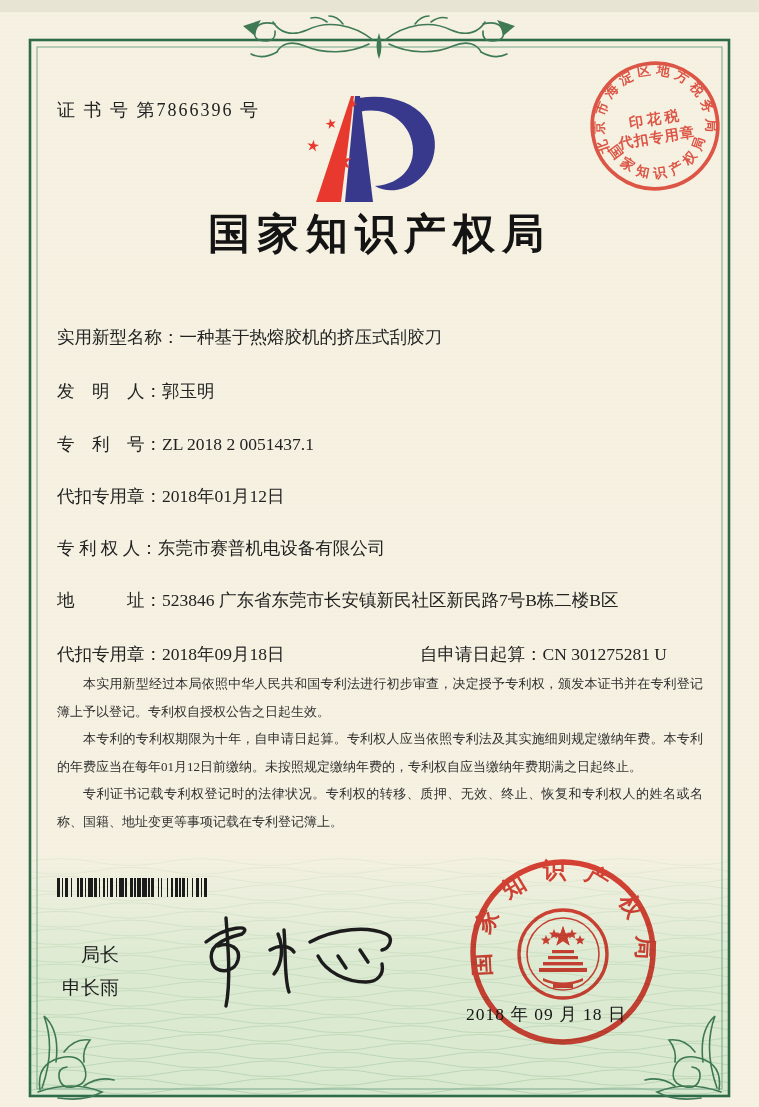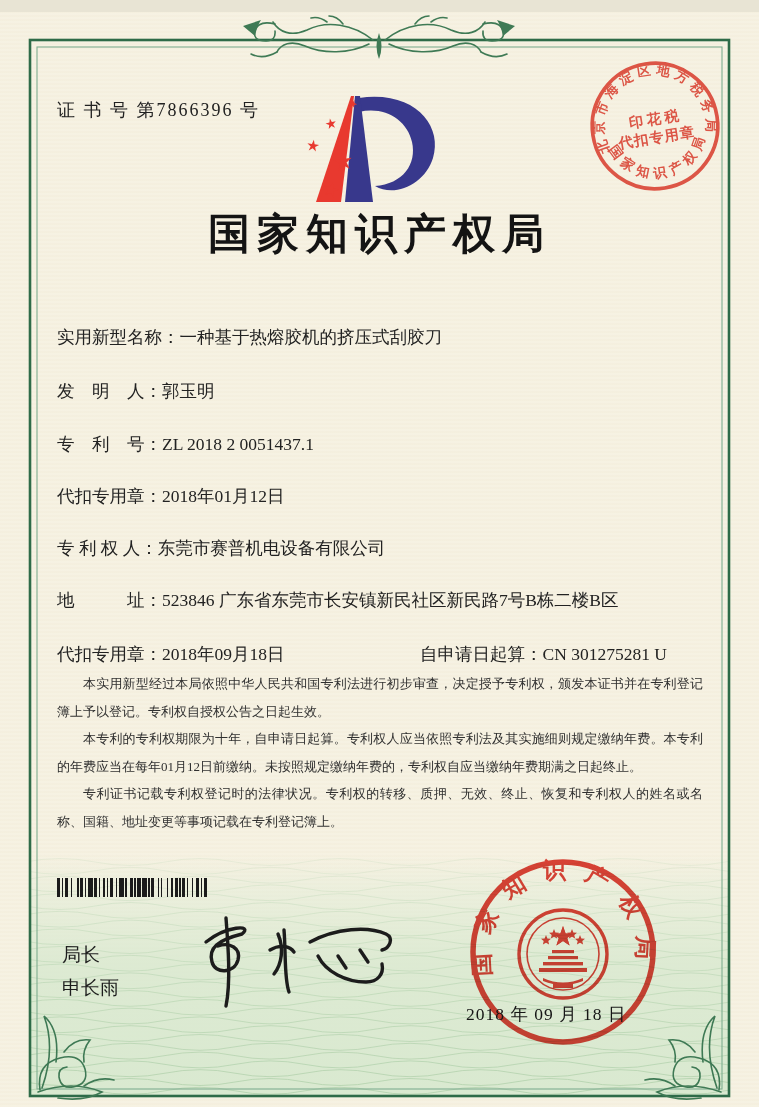--- a/index.html
+++ b/index.html
@@ -23,21 +23,21 @@
   .row{position:absolute;left:57px;width:648px;font-size:17.5px;line-height:1.55;color:#222;}
   .flabel{display:inline-block;vertical-align:top;white-space:pre;}
   .fvalue{display:inline-block;vertical-align:top;max-width:558px;font-family:Liberation Serif, serif;}
   .grant-right{position:absolute;left:363px;top:0;white-space:nowrap;}
   .paras{position:absolute;left:57px;top:658px;width:646px;font-size:13px;line-height:27.5px;
     text-align:justify;color:#303030;}
   .paras p{margin:0;text-indent:2em;}
   .barcode{position:absolute;left:57px;top:866px;width:212px;height:19px;overflow:hidden;white-space:nowrap;font-size:0;}
   .barcode i{display:inline-block;height:100%;}
   .director{position:absolute;left:62px;top:926px;font-size:19px;line-height:33px;color:#1d1d1d;
-    font-family:Liberation Sans, sans-serif;}
+    font-family:Liberation Sans, sans-serif;text-align:right;}
   svg.signature{position:absolute;left:168px;top:892px;width:240px;height:115px;}
   svg.seal{position:absolute;left:463px;top:840px;width:200px;height:200px;mix-blend-mode:multiply;opacity:.93;}
   .seal-date{position:absolute;left:466px;top:990px;font-size:17.5px;letter-spacing:1px;color:#161616;}
   .footer{position:absolute;left:0;top:1050px;width:100%;text-align:center;font-size:15.5px;letter-spacing:2px;color:#222;}
   .seal-arc-text{font-weight:600;}
 </style>
 </head>
 <body>
 
 <div class="page">

